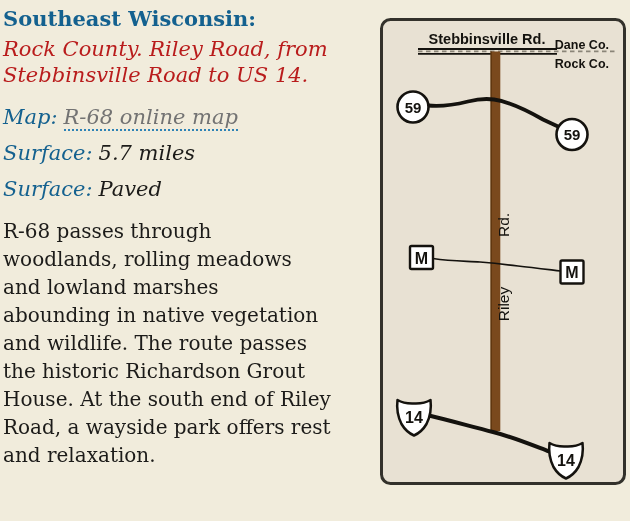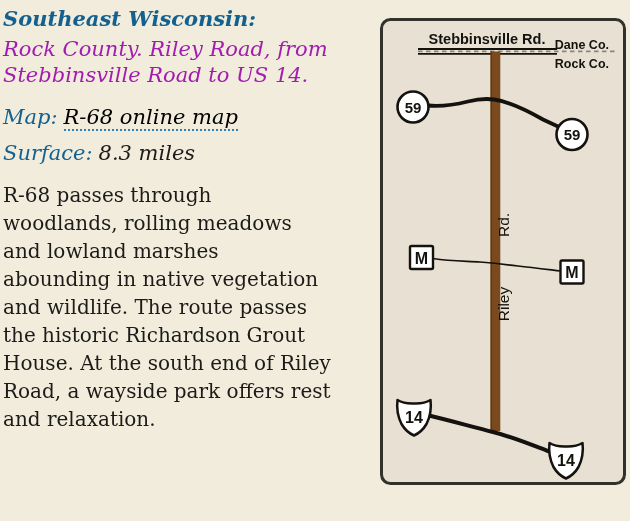--- a/index.html
+++ b/index.html
@@ -14,38 +14,38 @@
     position:absolute; left:3px; top:6px; width:334px;
   }
   .page-title {
     margin:4px 0 10px 0;
     font-size:37px; line-height:1.05;
     font-weight:bold;
     color:#14618f;
   }
   .subtitle {
     margin:0 0 5px 0;
-    font-size:21px; font-weight:bold; font-style:italic;
+    font-size:21px; font-weight:bold; 
     color:#14618f;
   }
   .location {
     margin:0 0 17px 0;
     font-size:21px; font-style:italic; line-height:26px;
-    color:#a21caf;
+    color:#b91c1c;
   }
   .meta-line {
     margin:0 0 12px 0;
     font-size:21px; font-style:italic;
     color:#1c1b19;
   }
   .meta-label {
     color:#14618f; font-weight:normal; margin-right:6px;
   }
   .map-link {
-    color:#000000;
+    color:#737373;
     text-decoration:none;
     border-bottom:2px dotted #2e82b5;
     cursor:pointer;
   }
   .description {
     margin:16px 0 0 0;
     width:328px;
     font-size:20px; line-height:28px;
     color:#1c1b19;
   }
@@ -59,21 +59,24 @@
 <body>
 
 <div class="text-col">
   <p class="subtitle">Southeast Wisconsin:</p>
   <p class="location">Rock County. Riley Road, from Stebbinsville Road to US 14.</p>
 
   <p class="meta-line">
     <span class="meta-label">Map:</span><a class="map-link">R-68 online map</a>
   </p>
   <p class="meta-line">
-    <span class="meta-label">Surface:</span><span>8.3 miles</span>
+    <span class="meta-label">Surface:</span><span>5.7 miles</span>
+  </p>
+  <p class="meta-line">
+    <span class="meta-label">Surface:</span><span>Paved</span>
   </p>
 
   <p class="description">R-68 passes through woodlands, rolling meadows and lowland marshes abounding in native vegetation and wildlife. The route passes the historic Richardson Grout House. At the south end of Riley Road, a wayside park offers rest and relaxation.</p>
 </div>
 
 <div class="map-wrap">
   <svg width="246" height="467" viewBox="0 0 246 467" xmlns="http://www.w3.org/2000/svg">
 
     <rect x="1.5" y="1.5" width="243" height="464" rx="9" ry="9" fill="#e8e1d3" stroke="#33312b" stroke-width="3"></rect>
 

